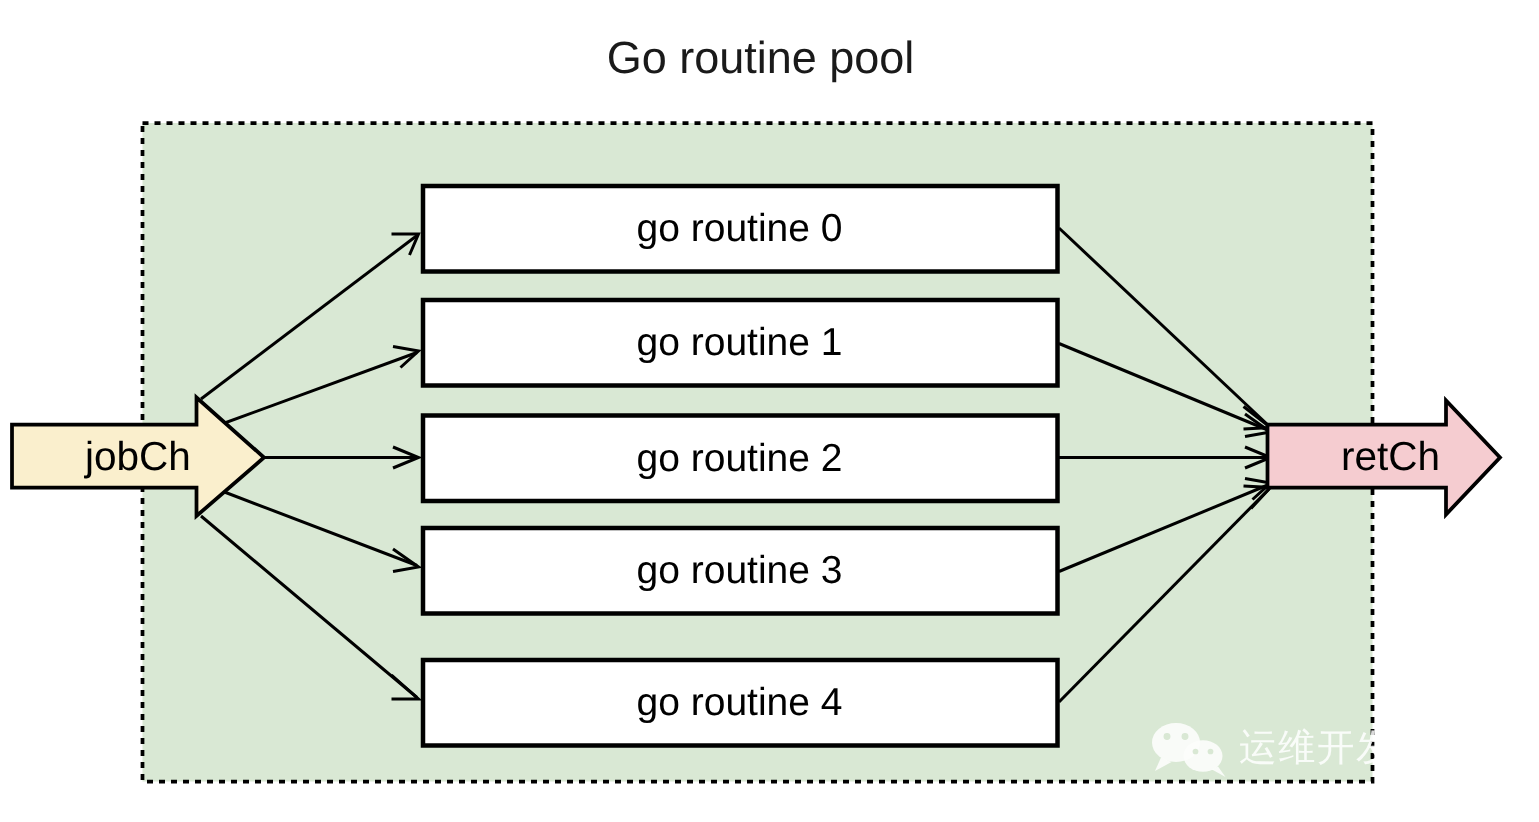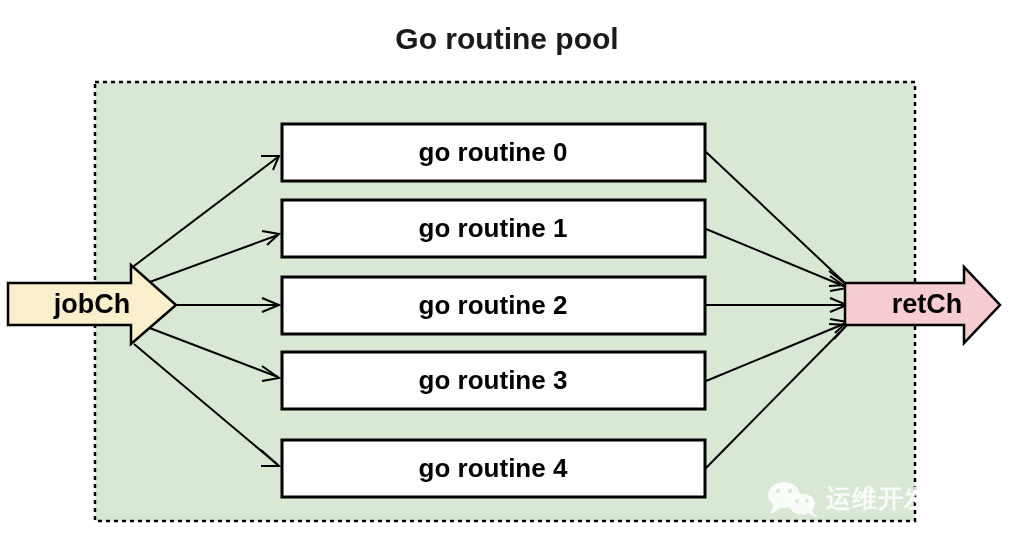--- a/index.html
+++ b/index.html
@@ -9,21 +9,20 @@
   }
   body {
     font-family: "Liberation Sans", sans-serif;
   }
   #canvas {
     position: relative;
     width: 1026px;
     height: 548px;
     background: #ffffff;
     overflow: hidden;
-    font-weight: bold;
   }
   #diagram-svg {
     position: absolute;
     left: 0;
     top: 0;
     width: 1026px;
     height: 548px;
   }
   .diagram-title {
     font-family: "Liberation Sans", sans-serif;

